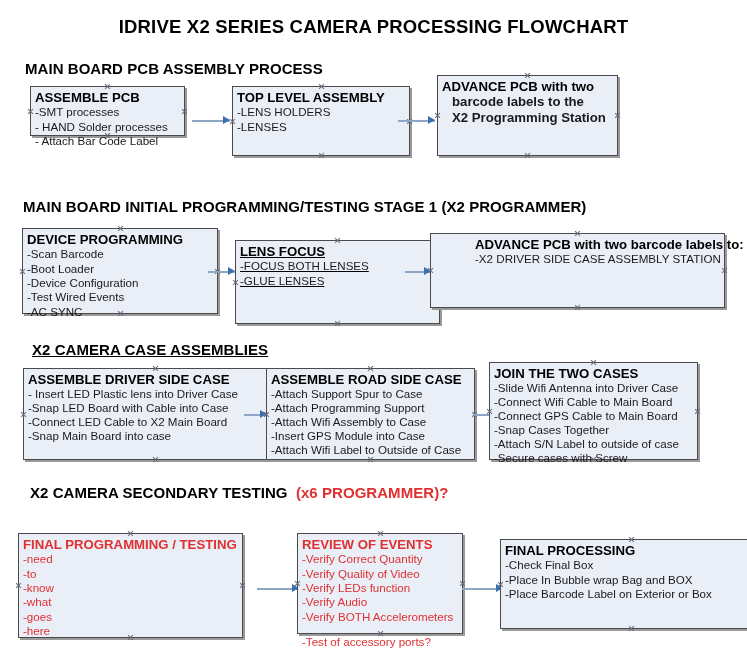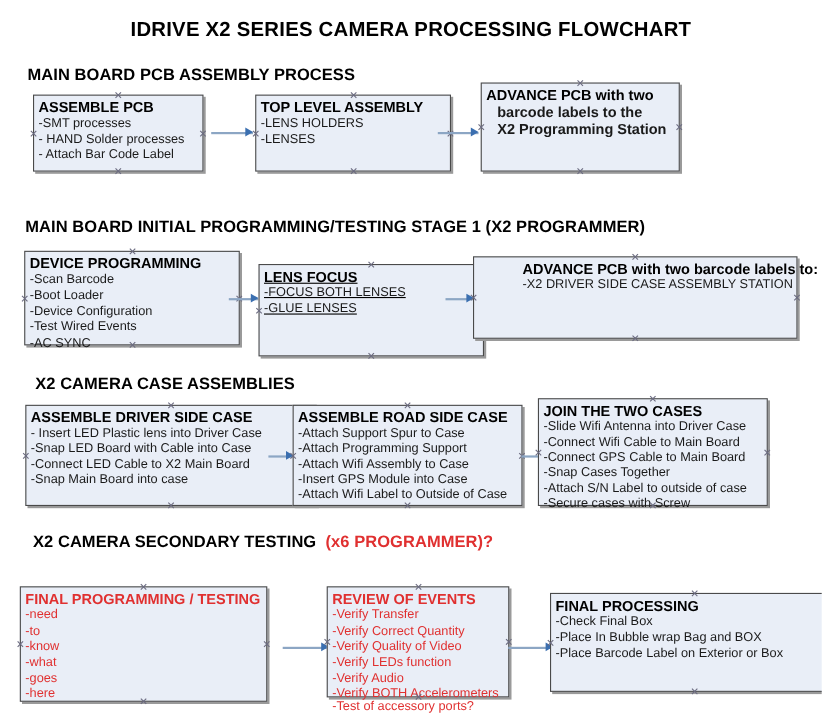--- a/index.html
+++ b/index.html
@@ -145,21 +145,21 @@
 <body>
 
 <div id="canvas">
 
   <div class="doc-title">IDRIVE X2  SERIES CAMERA PROCESSING FLOWCHART</div>
 
   <div class="section-title" style="left:25px; top:60px;">
     <span>MAIN BOARD PCB ASSEMBLY PROCESS</span>
   </div>
 
-  <div class="box" style="left:30px; top:86px; width:155px; height:70px;">
+  <div class="box" style="left:30px; top:86px; width:155px; height:50px;">
     <div class="box-inner">
       <div class="box-title">ASSEMBLE PCB</div>
       <div class="box-line">-SMT processes</div>
       <div class="box-line">- HAND Solder processes</div>
       <div class="box-line">- Attach Bar Code Label</div>
     </div>
     <span class="handle h-top"></span>
     <span class="handle h-bottom"></span>
     <span class="handle h-left"></span>
     <span class="handle h-right"></span>
@@ -244,21 +244,21 @@
     <div class="box-inner">
       <div class="box-title">ADVANCE PCB with two barcode labels to:</div>
       <div class="box-line">-X2 DRIVER  SIDE  CASE  ASSEMBLY STATION</div>
     </div>
     <span class="handle h-top"></span>
     <span class="handle h-bottom"></span>
     <span class="handle h-left"></span>
     <span class="handle h-right"></span>
   </div>
 
-  <div class="section-title" style="left:32px; top:341px;">
+  <div class="section-title" style="left:32px; top:341px;text-decoration:underline;">
     <span>X2 CAMERA CASE ASSEMBLIES</span>
   </div>
 
   <div class="box compact" style="left:23px; top:368px; width:265px; height:92px;">
     <div class="box-inner">
       <div class="box-title">ASSEMBLE DRIVER SIDE CASE</div>
       <div class="box-line">- Insert LED Plastic lens into Driver Case</div>
       <div class="box-line">-Snap LED Board with Cable into Case</div>
       <div class="box-line">-Connect LED Cable to X2 Main Board</div>
       <div class="box-line">-Snap Main Board into case</div>
@@ -331,21 +331,20 @@
   </div>
 
   <div class="arrow" style="left:257px; top:584px; width:42px;">
     <span class="shaft"></span>
     <span class="head"></span>
   </div>
 
   <div class="box red" style="left:297px; top:533px; width:166px; height:101px;">
     <div class="box-inner">
       <div class="box-title">REVIEW OF EVENTS</div>
-      <div class="box-line">-Verify Transfer</div>
       <div class="box-line">-Verify Correct Quantity</div>
       <div class="box-line">-Verify Quality of Video</div>
       <div class="box-line">-Verify LEDs function</div>
       <div class="box-line">-Verify Audio</div>
       <div class="box-line">-Verify BOTH Accelerometers</div>
     </div>
     <div class="spill">-Test of accessory ports?</div>
     <span class="handle h-top"></span>
     <span class="handle h-bottom"></span>
     <span class="handle h-left"></span>

